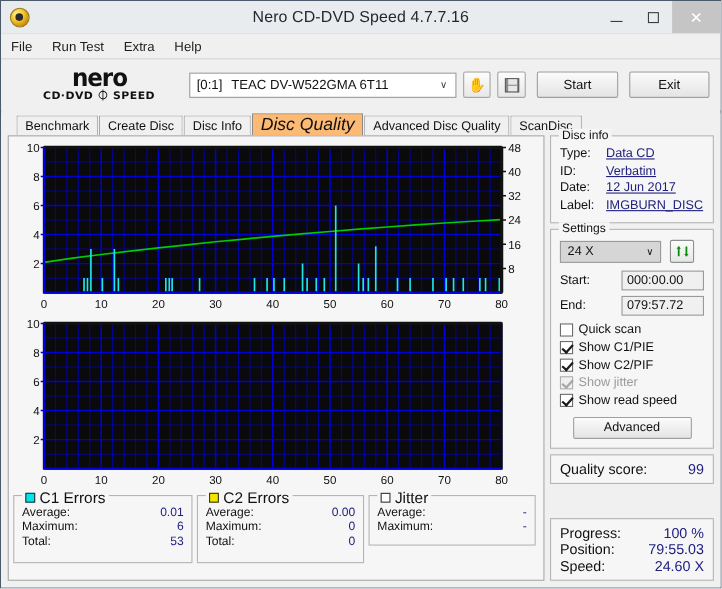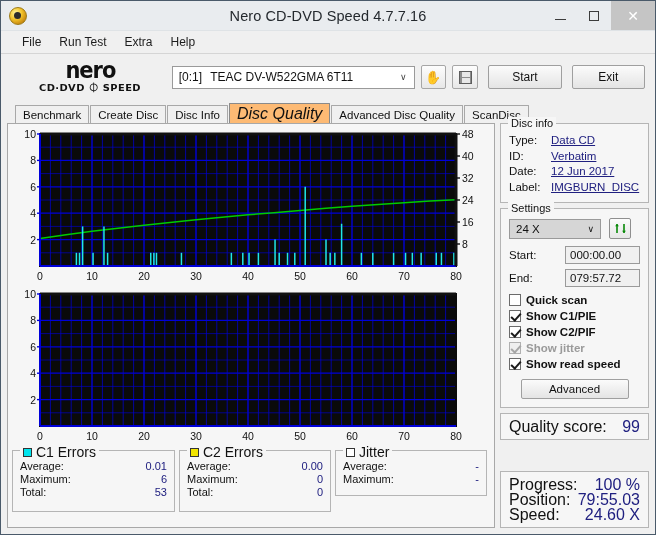--- a/index.html
+++ b/index.html
@@ -48,21 +48,21 @@
     width:34px;height:29px;display:flex;align-items:center;justify-content:center;
     color:#3c3c3c;font-size:12px;
   }
   .winbtn .min{display:block;width:11px;height:1px;background:#3c3c3c;margin-top:7px;}
   .winbtn .max{display:block;width:10px;height:10px;border:1.3px solid #3c3c3c;box-sizing:border-box;}
   .winbtn.close{width:44px;background:#c5c5c5;color:#ffffff;font-size:14px;font-weight:300;}
   
   .menubar{
     height:22px;flex:0 0 22px;
     display:flex;align-items:center;
-    padding-left:12px;
+    padding-left:0;
     background:#f0f0f0;
   }
   .menu-item{
     padding:2px 9px;font-size:12px;color:#1d1d1d;
   }
   
   .toolbar{
     height:46px;flex:0 0 46px;
     display:flex;align-items:center;
     background:#f0f0f0;
@@ -208,42 +208,42 @@
     display:flex;align-items:center;justify-content:center;
     box-sizing:border-box;
   }
   .fieldrow{display:flex;align-items:center;margin-bottom:5px;}
   .fieldrow .lbl{width:56px;flex:0 0 56px;font-size:11.5px;color:#111;}
   .tfield{
     flex:1 1 auto;height:18px;background:#f0f0f0;border:1px solid #9a9a9a;
     font-size:11.5px;color:#111;display:flex;align-items:center;
     padding-left:4px;box-sizing:border-box;
   }
-  .ckrow{display:flex;align-items:center;height:16px;font-size:11.5px;color:#111;font-weight:bold;}
+  .ckrow{display:flex;align-items:center;height:16px;font-size:11.5px;color:#111;}
   .ckrow.dis{color:#9a9a9a;}
   .ck{
     width:12px;height:12px;flex:0 0 12px;margin-right:5px;
     background:#ffffff;border:1px solid #6b6b6b;
     box-sizing:border-box;position:relative;
   }
   .ck.dis{background:#efefef;border-color:#b0b0b0;}
   .ck.on:after{
     content:"";position:absolute;left:3px;top:0px;width:4px;height:8px;
     border:solid #1b1b1b;border-width:0 2px 2px 0;transform:rotate(42deg);
   }
   .ck.on.dis:after{border-color:#a6a6a6;}
   .adv-btn{
     width:108px;height:20px;margin:7px auto 1px auto;
     background:linear-gradient(#fbfbfb,#e4e4e4);
     border:1px solid #9f9f9f;border-radius:2px;
     display:flex;align-items:center;justify-content:center;
     font-size:11.5px;color:#111;box-sizing:border-box;
   }
   .qpanel{padding:5px 8px;}
-  .prow{display:flex;justify-content:space-between;font-size:16px;line-height:15px;color:#111;}
+  .prow{display:flex;justify-content:space-between;font-size:13px;line-height:15px;color:#111;}
   .prow .v{color:#202080;}
   .spacer{flex:1 1 auto;}
 </style>
 </head>
 <body>
 
 <div class="window">
 
   <div class="titlebar">
     <div class="app-icon"></div>

